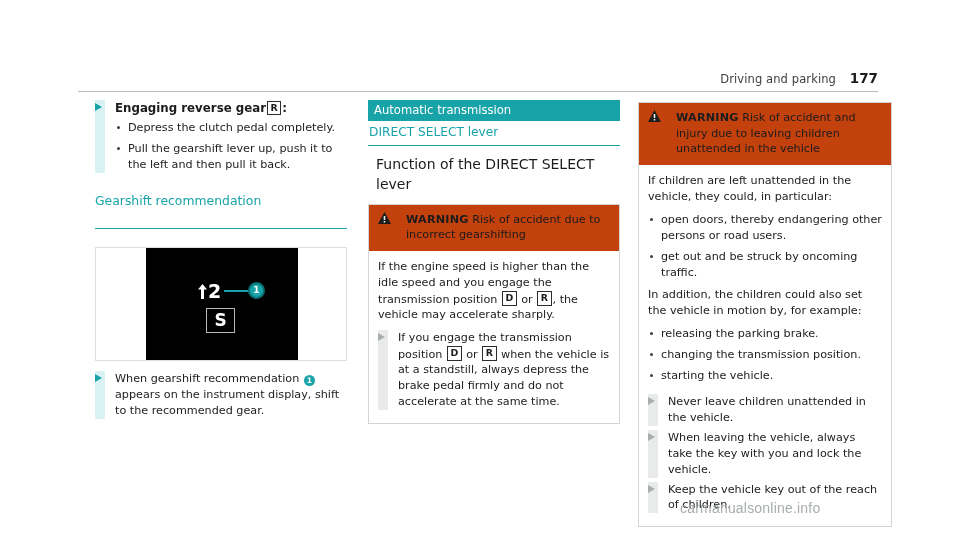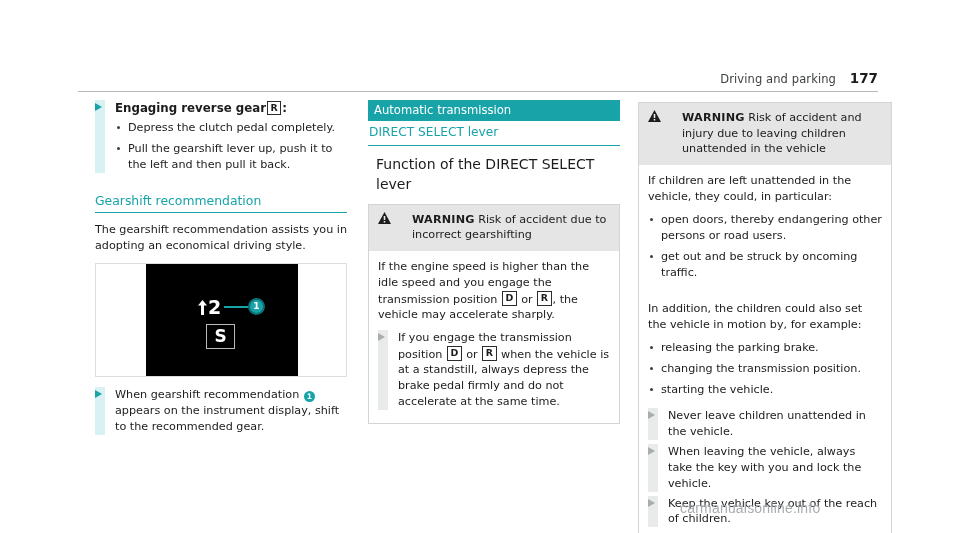--- a/index.html
+++ b/index.html
@@ -65,23 +65,23 @@
     line-height: 1.42;
   }
   .col-left   { left: 95px;  }
   .col-mid    { left: 368px; }
   .col-right  { left: 638px; width: 254px; }
 
   
   .sec-title-teal {
     color: #17a3a8;
     font-size: 12.4px;
-    padding-bottom: 3px;
+    padding-bottom: 19px;
     border-bottom: 1.6px solid #17a3a8;
-    margin-bottom: 9px;
+    margin-bottom: 18px;
   }
   .chapter-bar {
     background: #17a3a8;
     color: #ffffff;
     font-size: 11.6px;
     padding: 3px 6px 4px 6px;
     line-height: 1.25;
   }
   .sub-head-teal {
     color: #17a3a8;
@@ -180,22 +180,22 @@
     margin: 0 1px;
   }
 
   
   .warnbox {
     border: 1px solid #d2d4d5;
     background: #ffffff;
     margin-top: 2px;
   }
   .warnbox .whead {
-    background: #e5e5e5;
-    padding: 7px 9px 8px 15px;
+    background: #c2410c;
+    padding: 7px 9px 8px 9px;
     position: relative;
   }
   .warnbox .whead .wtri {
     position: absolute;
     left: 9px;
     top: 7px;
     width: 13px;
     height: 12px;
   }
   .warnbox .whead .wtext {
@@ -326,21 +326,20 @@
       <ul class="bul bul-indent">
         <li>Depress the clutch pedal completely.</li>
         <li>Pull the gearshift lever up, push it to the left and then pull it back.</li>
       </ul>
     </div>
 
     <div style="height:14px"></div>
 
     <div class="sec-title-teal">Gearshift recommendation</div>
 
-    <p class="para">The gearshift recommendation assists you in adopting an economical driving style.</p>
 
     <div class="figure">
       <div class="screen">
         <div class="gear-row">
           <svg class="up-arrow" viewBox="0 0 9 15">
             <polygon points="4.5,0 9,5.5 6,5.5 6,15 3,15 3,5.5 0,5.5" fill="#ffffff"></polygon>
           </svg>
           <div class="gear-num">2</div>
           <div class="lead-line"></div>
           <div class="lead-badge">1</div>
@@ -400,21 +399,21 @@
       </div>
       <div class="wbody">
 
         <p>If children are left unattended in the vehicle, they could, in particular:</p>
 
         <ul class="bul">
           <li>open doors, thereby endangering other persons or road users.</li>
           <li>get out and be struck by oncoming traffic.</li>
         </ul>
 
-        <p style="margin-top:21px">In addition, the children could also set the vehicle in motion by, for example:</p>
+        <p style="margin-top:7px">In addition, the children could also set the vehicle in motion by, for example:</p>
 
         <ul class="bul">
           <li>releasing the parking brake.</li>
           <li>changing the transmission position.</li>
           <li>starting the vehicle.</li>
         </ul>
 
         <div style="height:5px"></div>
 
         <div class="arrow-item gray">

